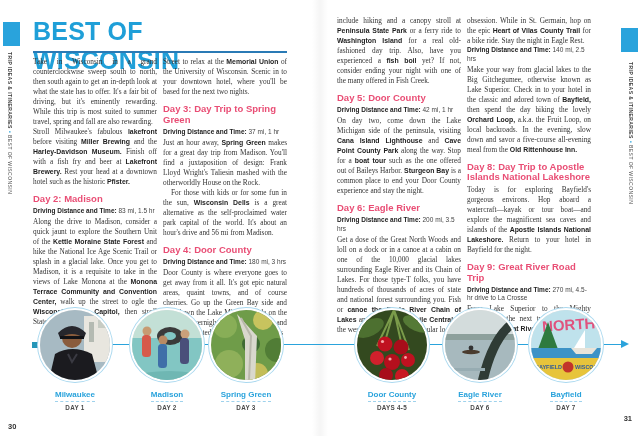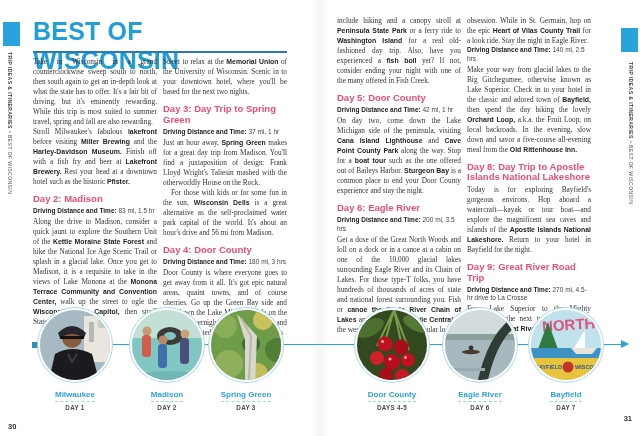--- a/index.html
+++ b/index.html
@@ -115,21 +115,21 @@
     <div class="col">
         <p class="body-para"><span>include hiking and a canopy stroll at </span><strong>Peninsula State Park</strong><span> or a ferry ride to </span><strong>Washington Island</strong><span> for a real old-fashioned day trip. Also, have you experienced a </span><strong>fish boil</strong><span> yet? If not, consider ending your night with one of the many offered in Fish Creek.</span></p>
         <div class="day-heading">Day 5: Door County</div>
         <p class="driving"><strong>Driving Distance and Time: </strong>42 mi, 1 hr</p>
         <p class="body-para"><span>On day two, come down the Lake Michigan side of the peninsula, visiting </span><strong>Cana Island Lighthouse</strong><span> and </span><strong>Cave Point County Park</strong><span> along the way. Stop for a </span><strong>boat tour</strong><span> such as the one offered out of Baileys Harbor. </span><strong>Sturgeon Bay</strong><span> is a common place to end your Door County experience and stay the night.</span></p>
         <div class="day-heading">Day 6: Eagle River</div>
         <p class="driving"><strong>Driving Distance and Time: </strong>200 mi, 3.5 hrs</p>
         <p class="body-para"><span>Get a dose of the Great North Woods and loll on a dock or in a canoe at a cabin on one of the 10,000 glacial lakes surrounding Eagle River and its Chain of Lakes. For those type-T folks, you have hundreds of thousands of acres of state and national forest surrounding you. Fish or </span><strong>canoe the Eagle River Chain of Lakes</strong><span> and visit </span><strong>Snowmobile Central</strong><span> to the west to learn about the popular local</span></p>
       </div>
     <div class="col">
-        <p class="body-para"><span>obsession. While in St. Germain, hop on the epic </span><strong>Heart of Vilas County Trail</strong><span> for a look ride. Stay the night in Eagle River.</span></p>
+        <p class="body-para"><span>obsession. While in St. Germain, hop on the epic </span><strong>Heart of Vilas County Trail</strong><span> for a bike ride. Stay the night in Eagle Rest.</span></p>
         <p class="driving"><strong>Driving Distance and Time: </strong>140 mi, 2.5 hrs</p>
         <p class="body-para"><span>Make your way from glacial lakes to the Big Gitchegumee, otherwise known as Lake Superior. Check in to your hotel in the classic and adored town of </span><strong>Bayfield,</strong><span> then spend the day biking the lovely </span><strong>Orchard Loop,</strong><span> a.k.a. the Fruit Loop, on local backroads. In the evening, slow down and savor a five-course all-evening meal from the </span><strong>Old Rittenhouse Inn.</strong></p>
         <div class="day-heading">Day 8: Day Trip to Apostle Islands National Lakeshore</div>
         <p class="body-para"><span>Today is for exploring Bayfield's gorgeous environs. Hop aboard a watercraft—kayak or tour boat—and explore the magnificent sea caves and islands of the </span><strong>Apostle Islands National Lakeshore.</strong><span> Return to your hotel in Bayfield for the night.</span></p>
         <div class="day-heading">Day 9: Great River Road Trip</div>
         <p class="driving"><strong>Driving Distance and Time: </strong>270 mi, 4.5-hr drive to La Crosse</p>
         <p class="body-para"><span>From Lake Superior to the Mighty Mississippi, the next two days are for driving the </span><strong>Great River Road.</strong><span> Head</span></p>
       </div>
   </div>
 

